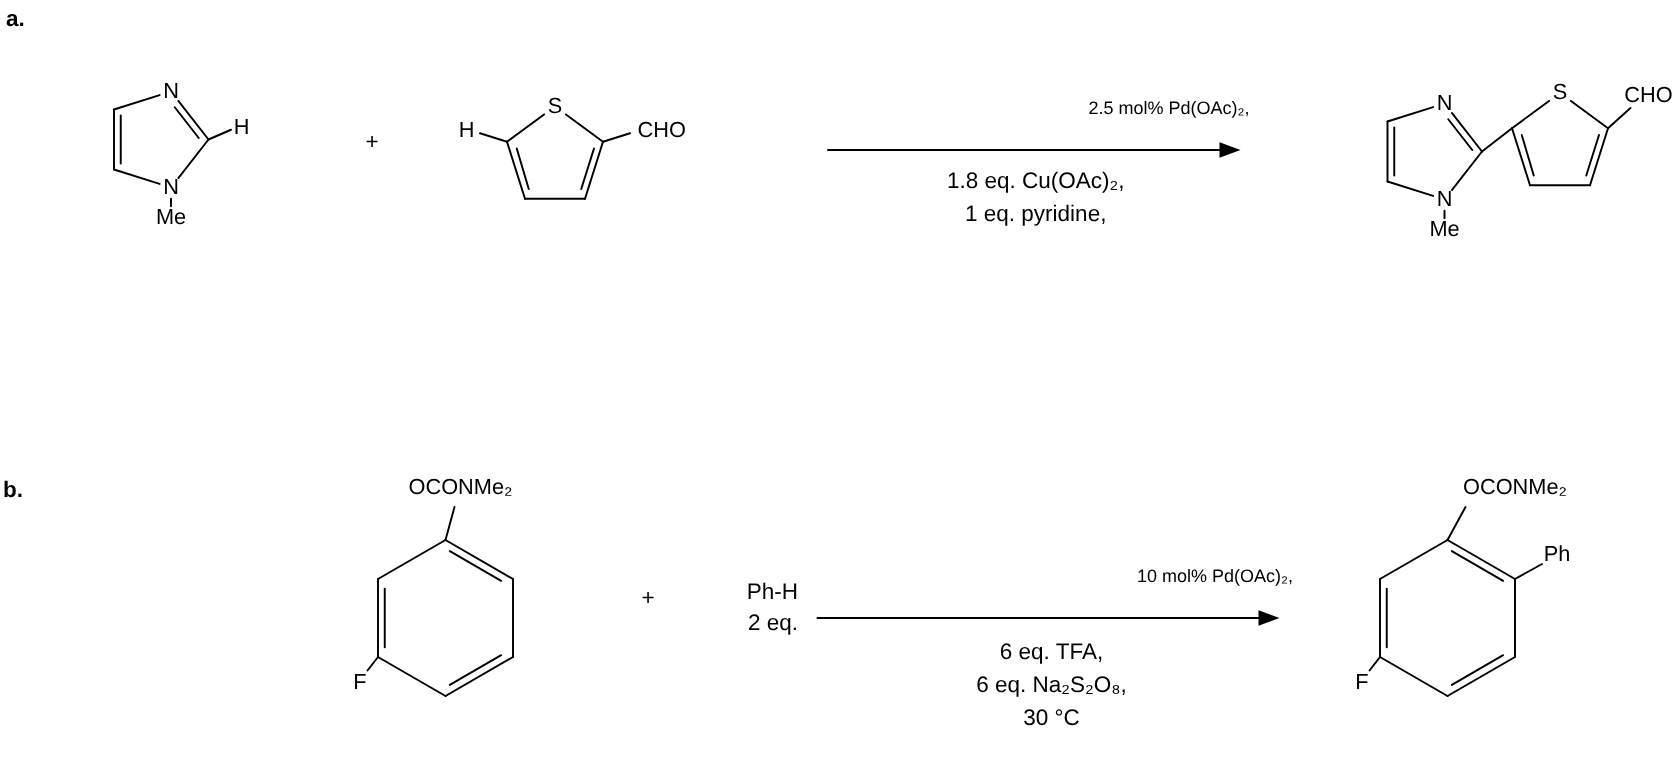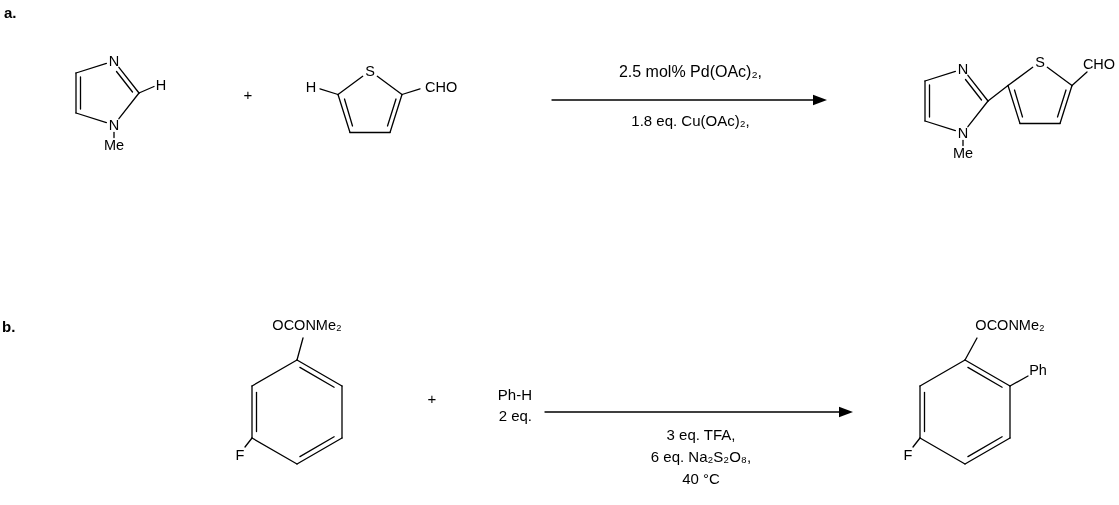--- a/index.html
+++ b/index.html
@@ -3,21 +3,21 @@
 <meta charset="utf-8">
 <style>
   html,body { margin:0; padding:0; background:#ffffff; }
   .canvas {
     position:relative; width:1119px; height:505px; background:#ffffff;
     font-family:"Liberation Sans","DejaVu Sans",sans-serif; color:#000;
     overflow:hidden;
   }
   .panel-label { position:absolute; font-size:15px; font-weight:bold; }
   .cond { position:absolute; text-align:center; font-size:15px; line-height:22px; }
-  .cond-single { position:absolute; text-align:center; font-size:16px; line-height:20px; }
+  .cond-single { position:absolute; text-align:right; font-size:12px; line-height:20px; }
   .plus { position:absolute; text-align:center; font-size:15px; width:30px; }
   .partner { position:absolute; text-align:right; font-size:15px; line-height:21px; }
   svg.mol, svg.arrow { position:absolute; overflow:visible; }
   .bond { stroke:#000; stroke-width:1.3; stroke-linecap:round; fill:none; }
   .atom { font-size:14.5px; fill:#000; text-anchor:middle; dominant-baseline:central; }
   .atom-start { font-size:14.5px; fill:#000; text-anchor:start; dominant-baseline:central; }
   .ah { fill:#000; stroke:none; }
 </style>
 </head>
 <body>
@@ -63,20 +63,21 @@
     <text class="atom-start" x="142" y="34">CHO</text>
   </svg>
 
   <div class="cond-single" style="left:548px;top:62px;width:285px">2.5 mol% Pd(OAc)₂,</div>
   <svg class="arrow" style="left:548px;top:90px" width="285" height="20" viewBox="0 0 285 20">
     <line class="bond" x1="4" y1="10" x2="265" y2="10"></line>
     <polygon class="ah" points="265,4.8 265,15.2 279,10"></polygon>
   </svg>
   <div class="cond" style="left:548px;top:110px;width:285px">
     <div>1.8 eq. Cu(OAc)₂,</div>
+    <div>1 eq. pyridine,</div>
   </div>
 
   <svg class="mol" style="left:903px;top:38px" width="216" height="135" viewBox="0 0 216 135">
     <g>
       <line class="bond" x1="64.9" y1="37.3" x2="85" y2="63"></line>
       <line class="bond" x1="62.5" y1="41.5" x2="78.5" y2="62"></line>
       <line class="bond" x1="85" y1="63" x2="64.9" y2="88.7"></line>
       <line class="bond" x1="52.4" y1="92.6" x2="22" y2="83"></line>
       <line class="bond" x1="22" y1="83" x2="22" y2="43"></line>
       <line class="bond" x1="26.5" y1="79" x2="26.5" y2="47"></line>
@@ -119,28 +120,29 @@
     <text class="atom" x="27" y="147">F</text>
   </svg>
 
   <div class="plus" style="left:417px;top:390px">+</div>
 
   <div class="partner" style="left:452px;top:384px;width:80px">
     <div>Ph-H</div>
     <div>2 eq.</div>
   </div>
 
+  <div class="cond-single" style="left:540px;top:374px;width:322px">10 mol% Pd(OAc)₂,</div>
   <svg class="arrow" style="left:540px;top:402px" width="322" height="20" viewBox="0 0 322 20">
     <line class="bond" x1="5" y1="10" x2="299" y2="10"></line>
     <polygon class="ah" points="299,4.8 299,15.2 313,10"></polygon>
   </svg>
   <div class="cond" style="left:540px;top:424px;width:322px">
-    <div>3 eq. TFA,</div>
+    <div>6 eq. TFA,</div>
     <div>6 eq. Na₂S₂O₈,</div>
-    <div>40 °C</div>
+    <div>30 °C</div>
   </div>
 
   <svg class="mol" style="left:878px;top:308px" width="215" height="172" viewBox="0 0 215 172">
     <g>
       <line class="bond" x1="87" y1="52" x2="132" y2="78"></line>
       <line class="bond" x1="89.9" y1="59.4" x2="124.1" y2="79.2"></line>
       <line class="bond" x1="132" y1="78" x2="132" y2="130"></line>
       <line class="bond" x1="132" y1="130" x2="87" y2="156"></line>
       <line class="bond" x1="124.1" y1="128.8" x2="89.9" y2="148.6"></line>
       <line class="bond" x1="87" y1="156" x2="42" y2="130"></line>

